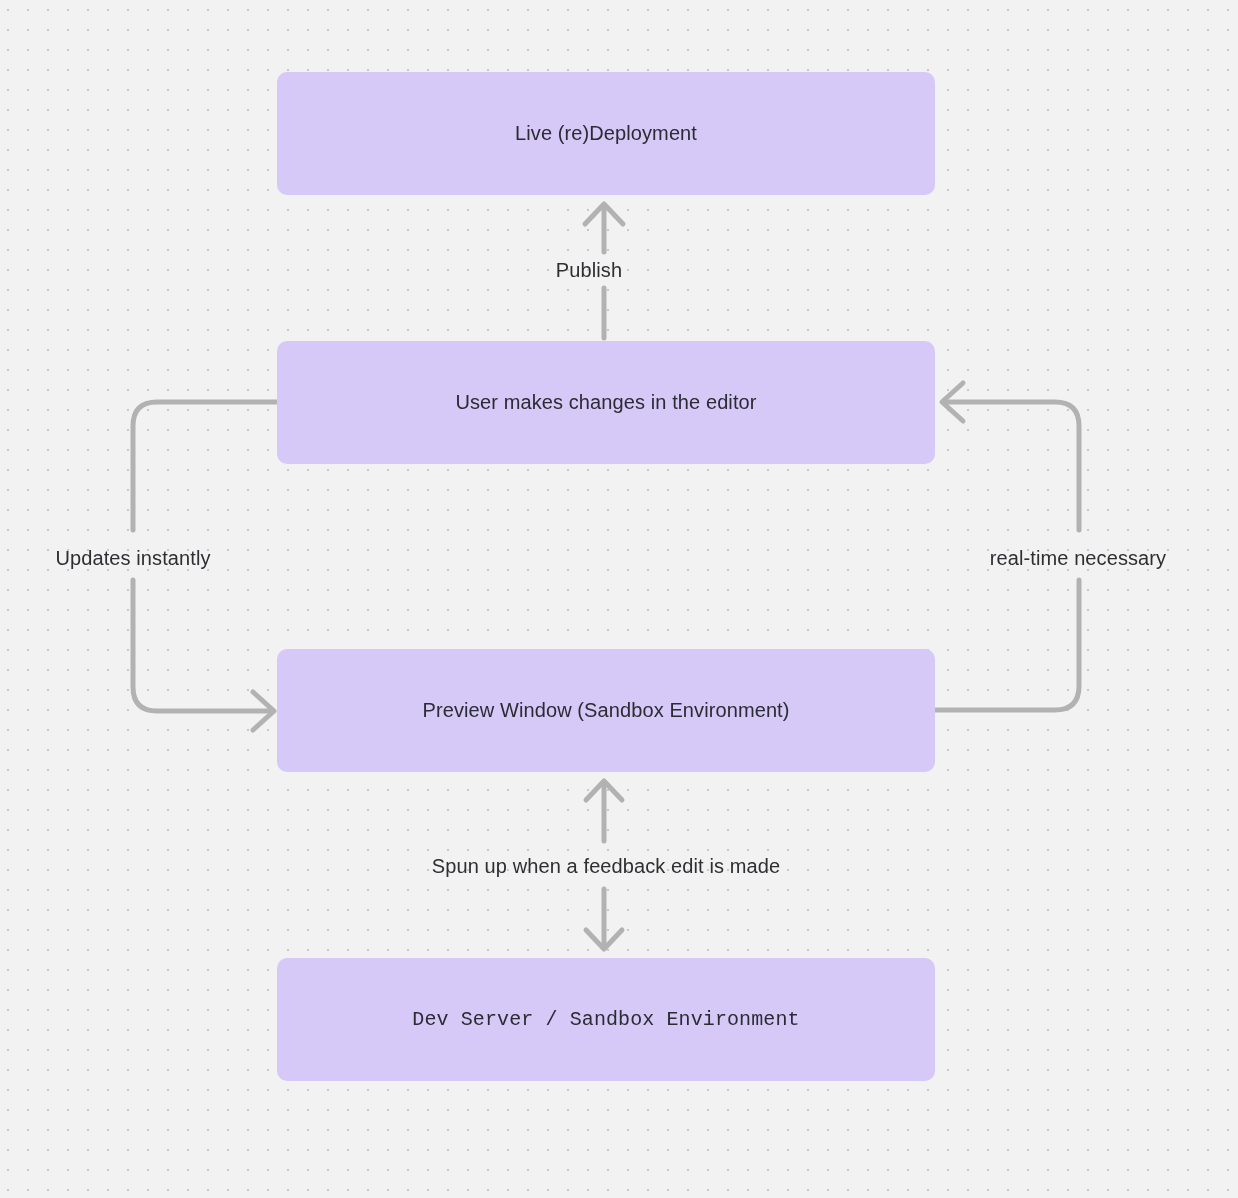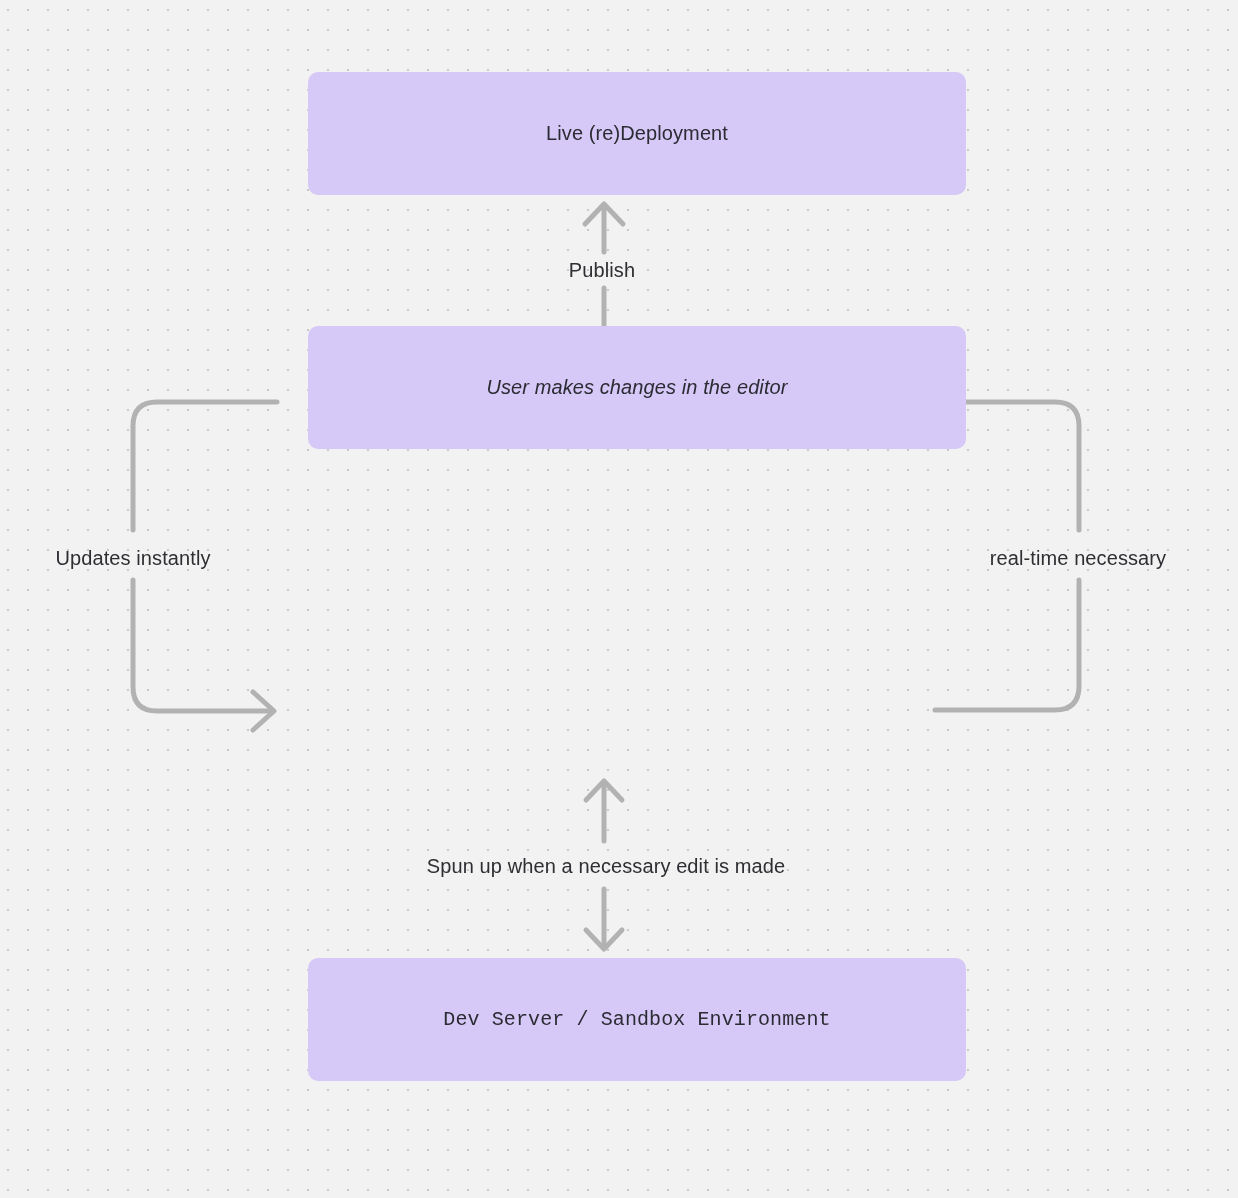--- a/index.html
+++ b/index.html
@@ -33,35 +33,34 @@
     background: #d6c9f7;
     border-radius: 10px;
     display: flex;
     align-items: center;
     justify-content: center;
     color: #2b2b33;
     font-size: 20px;
     letter-spacing: 0.1px;
     box-sizing: border-box;
     text-align: center;
-    margin-left: 31px;
   }
   .node-live        { top: 72px; }
-  .node-user        { top: 326px; font-style: italic; }
+  .node-user        { top: 341px; }
   .node-preview     { top: 649px; }
   .node-dev         { top: 958px; font-family: Liberation Mono, monospace; }
   .edge-label {
     position: absolute;
     transform: translate(-50%, -50%);
     color: #2e2e33;
     font-size: 20px;
     letter-spacing: 0.1px;
     white-space: nowrap;
   }
-  .label-publish  { left: 602px;  top: 270px; }
+  .label-publish  { left: 589px;  top: 270px; }
   .label-updates  { left: 133px;  top: 558px; text-align: center; }
   .label-feedback { left: 1078px; top: 558px; }
   .label-spun     { left: 606px;  top: 866px; }
 </style>
 </head>
 <body>
 
 <div class="canvas">
 
   <svg class="edges" width="1238" height="1198" viewBox="0 0 1238 1198" xmlns="http://www.w3.org/2000/svg">
@@ -87,26 +86,29 @@
   </svg>
 
   <div class="node node-live">
     <span>Live (re)Deployment</span>
   </div>
 
   <div class="node node-user">
     <span>User makes changes in the editor</span>
   </div>
 
+  <div class="node node-preview">
+    <span>Preview Window (Sandbox Environment)</span>
+  </div>
 
   <div class="node node-dev">
     <span>Dev Server / Sandbox Environment</span>
   </div>
 
   <div class="edge-label label-publish">Publish</div>
 
   <div class="edge-label label-updates">Updates instantly</div>
 
   <div class="edge-label label-feedback">real-time necessary</div>
 
-  <div class="edge-label label-spun">Spun up when a necessary edit is made</div>
+  <div class="edge-label label-spun">Spun up when a feedback edit is made</div>
 
 </div>
 
 </body></html>

